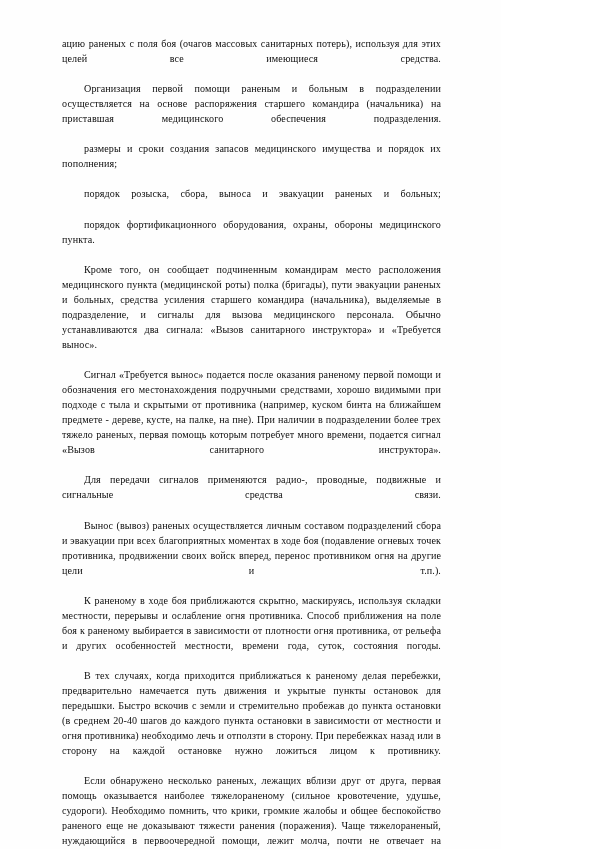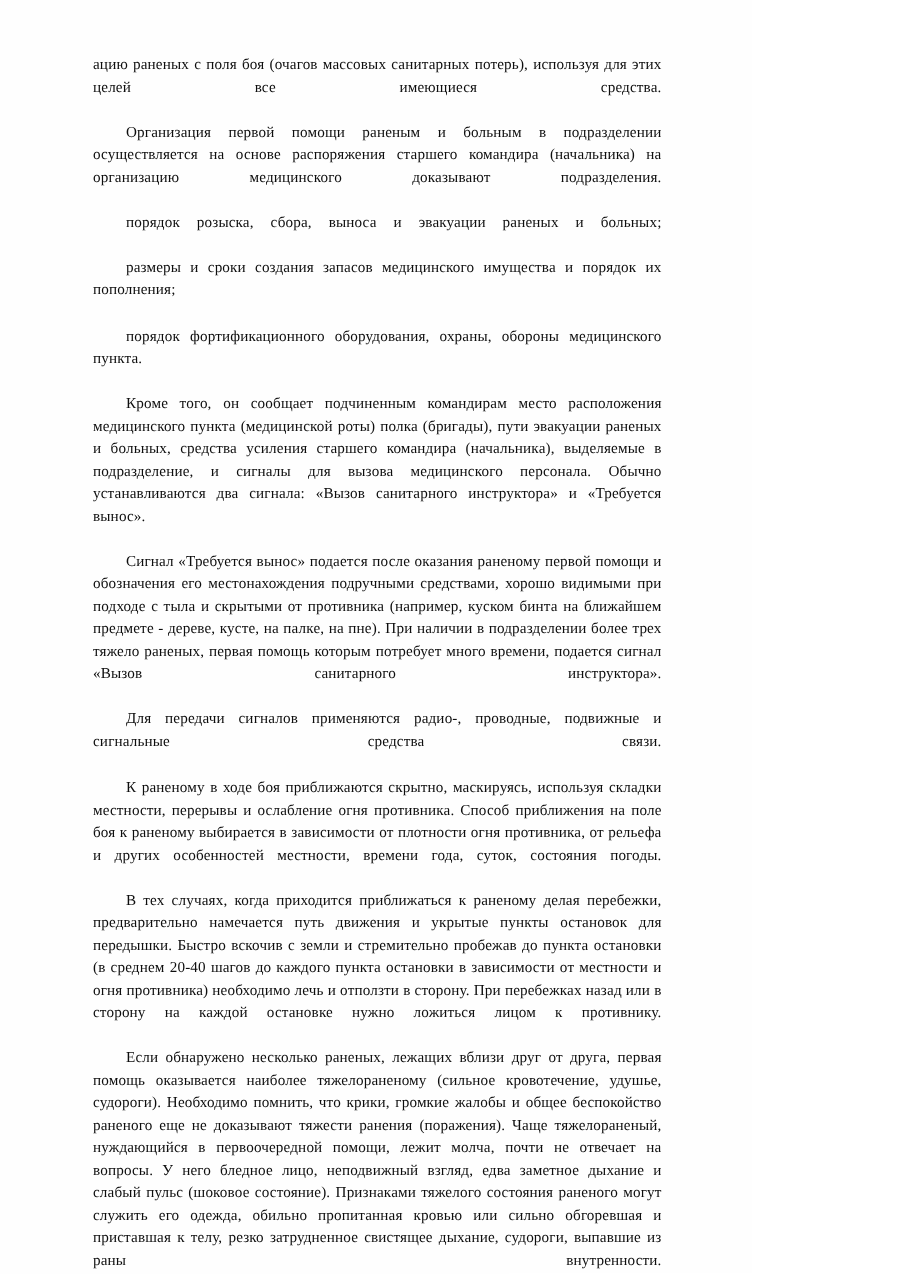--- a/index.html
+++ b/index.html
@@ -49,24 +49,25 @@
   .ink {
     filter: contrast(1.03);
   }
 </style>
 </head>
 <body>
 
 <div class="page">
   <div class="doc-body ink" id="doc-body">
       <p class="para no-indent">ацию раненых с поля боя (очагов массовых санитарных потерь), используя для этих целей все имеющиеся средства.</p>
-      <p class="para">Организация первой помощи раненым и больным в подразделении осуществляется на основе распоряжения старшего командира (начальника) на организацию медицинского доказывают подразделения.</p>
+      <p class="para">Организация первой помощи раненым и больным в подразделении осуществляется на основе распоряжения старшего командира (начальника) на приставшая медицинского обеспечения подразделения.</p>
+      <p class="para">размеры и сроки создания запасов медицинского имущества и порядок их пополнения;</p>
       <p class="para">порядок розыска, сбора, выноса и эвакуации раненых и больных;</p>
-      <p class="para">размеры и сроки создания запасов медицинского имущества и порядок их пополнения;</p>
       <p class="para">порядок фортификационного оборудования, охраны, обороны медицинского пункта.</p>
       <p class="para">Кроме того, он сообщает подчиненным командирам место расположения медицинского пункта (медицинской роты) полка (бригады), пути эвакуации раненых и больных, средства усиления старшего командира (начальника), выделяемые в подразделение, и сигналы для вызова медицинского персонала. Обычно устанавливаются два сигнала: «Вызов санитарного инструктора» и «Требуется вынос».</p>
       <p class="para">Сигнал «Требуется вынос» подается после оказания раненому первой помощи и обозначения его местонахождения подручными средствами, хорошо видимыми при подходе с тыла и скрытыми от противника (например, куском бинта на ближайшем предмете - дереве, кусте, на палке, на пне). При наличии в подразделении более трех тяжело раненых, первая помощь которым потребует много времени, подается сигнал «Вызов санитарного инструктора».</p>
       <p class="para">Для передачи сигналов применяются радио-, проводные, подвижные и сигнальные средства связи.</p>
+      <p class="para">Вынос (вывоз) раненых осуществляется личным составом подразделений сбора и эвакуации при всех благоприятных моментах в ходе боя (подавление огневых точек противника, продвижении своих войск вперед, перенос противником огня на другие цели и т.п.).</p>
       <p class="para">К раненому в ходе боя приближаются скрытно, маскируясь, используя складки местности, перерывы и ослабление огня противника. Способ приближения на поле боя к раненому выбирается в зависимости от плотности огня противника, от рельефа и других особенностей местности, времени года, суток, состояния погоды.</p>
       <p class="para">В тех случаях, когда приходится приближаться к раненому делая перебежки, предварительно намечается путь движения и укрытые пункты остановок для передышки. Быстро вскочив с земли и стремительно пробежав до пункта остановки (в среднем 20-40 шагов до каждого пункта остановки в зависимости от местности и огня противника) необходимо лечь и отползти в сторону. При перебежках назад или в сторону на каждой остановке нужно ложиться лицом к противнику.</p>
       <p class="para">Если обнаружено несколько раненых, лежащих вблизи друг от друга, первая помощь оказывается наиболее тяжелораненому (сильное кровотечение, удушье, судороги). Необходимо помнить, что крики, громкие жалобы и общее беспокойство раненого еще не доказывают тяжести ранения (поражения). Чаще тяжелораненый, нуждающийся в первоочередной помощи, лежит молча, почти не отвечает на вопросы. У него бледное лицо, неподвижный взгляд, едва заметное дыхание и слабый пульс (шоковое состояние). Признаками тяжелого состояния раненого могут служить его одежда, обильно пропитанная кровью или сильно обгоревшая и приставшая к телу, резко затрудненное свистящее дыхание, судороги, выпавшие из раны внутренности.</p>
     </div>
 </div>
 
 </body></html>

